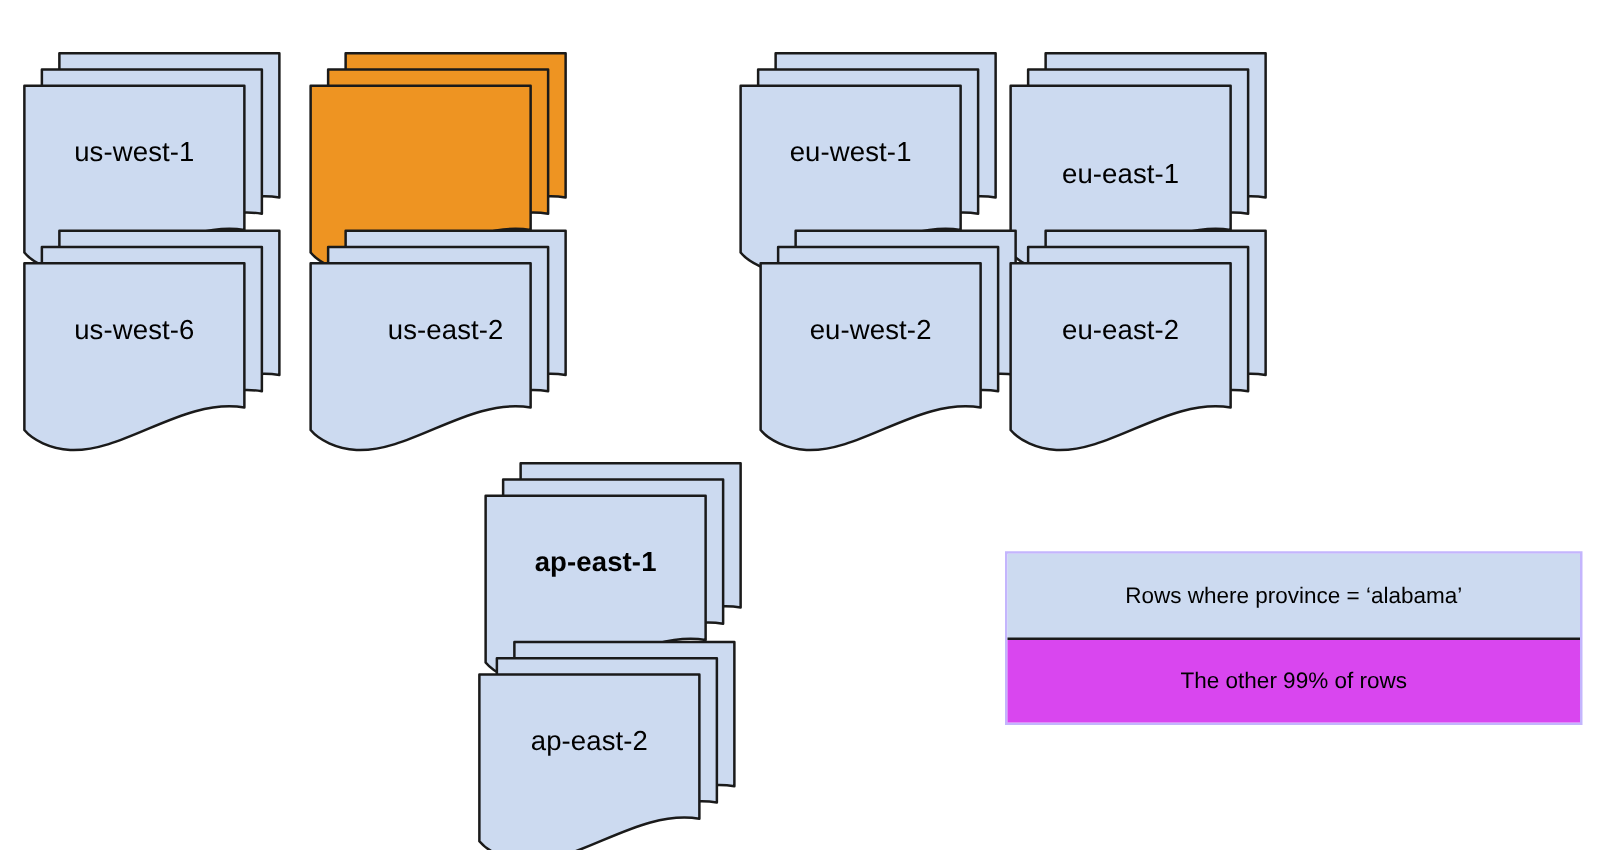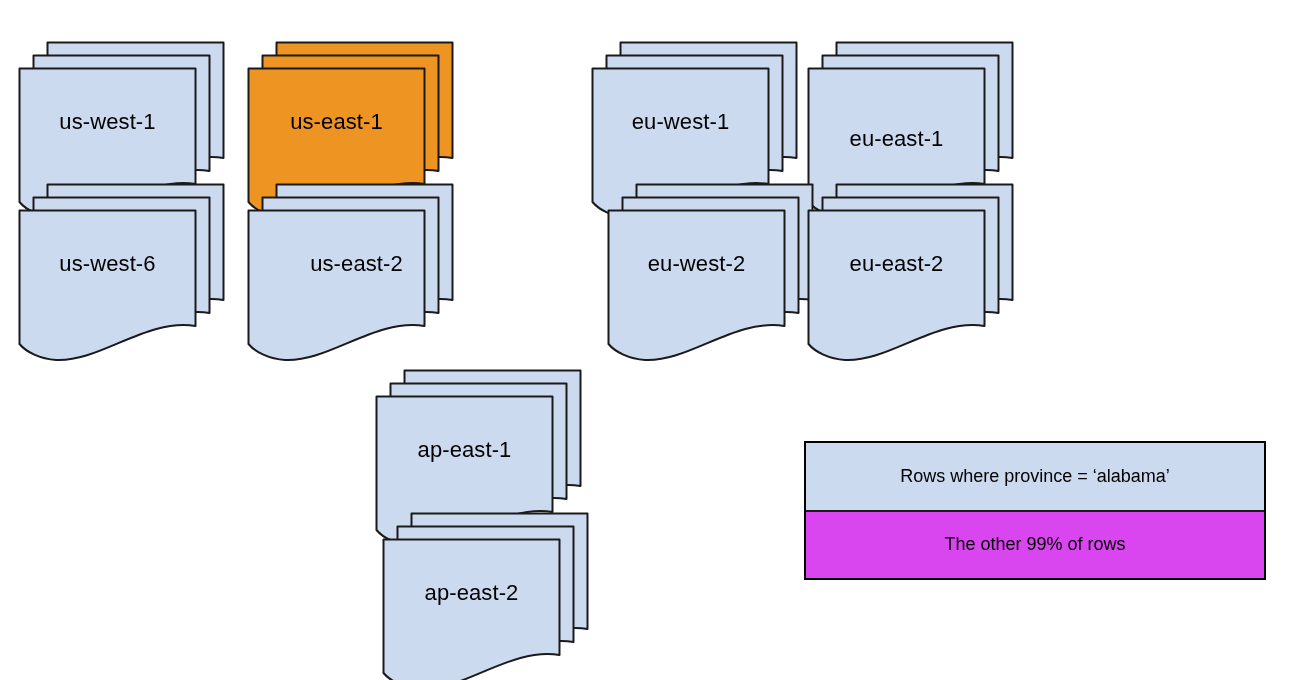--- a/index.html
+++ b/index.html
@@ -50,21 +50,21 @@
     white-space: nowrap;
   }
 
   
   .legend {
     position: absolute;
     left: 804px;
     top: 441px;
     width: 462px;
     height: 139px;
-    border: 2px solid #000000;
+    border: 2px solid #c4b5fd;
     box-sizing: border-box;
     display: flex;
     flex-direction: column;
   }
   .legend-row {
     flex: 1 1 0;
     display: flex;
     align-items: center;
     justify-content: center;
     font-size: 18px;
@@ -102,21 +102,20 @@
         <g transform="translate(28,0)">
           <path d="M 0.5 0.5 L 176.5 0.5 L 176.5 116 C 127.44 108, 81.42 152, 37.17 150 C 21.24 149, 7.08 142, 0.5 134 Z" fill="#ee9422" stroke="#1a1a1a" stroke-width="2" stroke-linejoin="round"></path>
         </g>
         <g transform="translate(14,13)">
           <path d="M 0.5 0.5 L 176.5 0.5 L 176.5 116 C 127.44 108, 81.42 152, 37.17 150 C 21.24 149, 7.08 142, 0.5 134 Z" fill="#ee9422" stroke="#1a1a1a" stroke-width="2" stroke-linejoin="round"></path>
         </g>
         <g transform="translate(0,26)">
           <path d="M 0.5 0.5 L 176.5 0.5 L 176.5 116 C 127.44 108, 81.42 152, 37.17 150 C 21.24 149, 7.08 142, 0.5 134 Z" fill="#ee9422" stroke="#1a1a1a" stroke-width="2" stroke-linejoin="round"></path>
         </g>
       </svg>
-      <div class="doc-label" style="top: 70px;">us-east-1</div>
     </div>
     <div class="doc-stack" style="left: 592px; top: 42px; width: 209px; height: 180px; padding-left: 40px;">
       <svg width="209" height="180" viewBox="0 0 209 180">
         <g transform="translate(28,0)">
           <path d="M 0.5 0.5 L 176.5 0.5 L 176.5 116 C 127.44 108, 81.42 152, 37.17 150 C 21.24 149, 7.08 142, 0.5 134 Z" fill="#ccdaf0" stroke="#1a1a1a" stroke-width="2" stroke-linejoin="round"></path>
         </g>
         <g transform="translate(14,13)">
           <path d="M 0.5 0.5 L 176.5 0.5 L 176.5 116 C 127.44 108, 81.42 152, 37.17 150 C 21.24 149, 7.08 142, 0.5 134 Z" fill="#ccdaf0" stroke="#1a1a1a" stroke-width="2" stroke-linejoin="round"></path>
         </g>
         <g transform="translate(0,26)">
@@ -188,21 +187,21 @@
         </g>
         <g transform="translate(14,13)">
           <path d="M 0.5 0.5 L 176.5 0.5 L 176.5 116 C 127.44 108, 81.42 152, 37.17 150 C 21.24 149, 7.08 142, 0.5 134 Z" fill="#ccdaf0" stroke="#1a1a1a" stroke-width="2" stroke-linejoin="round"></path>
         </g>
         <g transform="translate(0,26)">
           <path d="M 0.5 0.5 L 176.5 0.5 L 176.5 116 C 127.44 108, 81.42 152, 37.17 150 C 21.24 149, 7.08 142, 0.5 134 Z" fill="#ccdaf0" stroke="#1a1a1a" stroke-width="2" stroke-linejoin="round"></path>
         </g>
       </svg>
       <div class="doc-label" style="top: 70px;">eu-east-2</div>
     </div>
-    <div class="doc-stack" style="left: 376px; top: 370px; width: 209px; height: 180px;">
+    <div class="doc-stack" style="left: 388px; top: 370px; width: 209px; height: 180px; font-weight: bold;">
       <svg width="209" height="180" viewBox="0 0 209 180">
         <g transform="translate(28,0)">
           <path d="M 0.5 0.5 L 176.5 0.5 L 176.5 116 C 127.44 108, 81.42 152, 37.17 150 C 21.24 149, 7.08 142, 0.5 134 Z" fill="#ccdaf0" stroke="#1a1a1a" stroke-width="2" stroke-linejoin="round"></path>
         </g>
         <g transform="translate(14,13)">
           <path d="M 0.5 0.5 L 176.5 0.5 L 176.5 116 C 127.44 108, 81.42 152, 37.17 150 C 21.24 149, 7.08 142, 0.5 134 Z" fill="#ccdaf0" stroke="#1a1a1a" stroke-width="2" stroke-linejoin="round"></path>
         </g>
         <g transform="translate(0,26)">
           <path d="M 0.5 0.5 L 176.5 0.5 L 176.5 116 C 127.44 108, 81.42 152, 37.17 150 C 21.24 149, 7.08 142, 0.5 134 Z" fill="#ccdaf0" stroke="#1a1a1a" stroke-width="2" stroke-linejoin="round"></path>
         </g>

